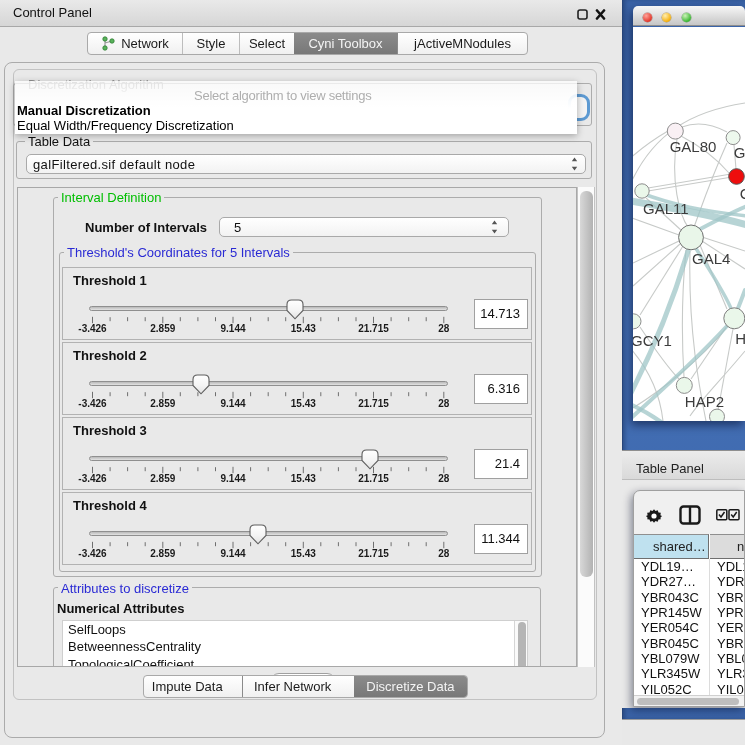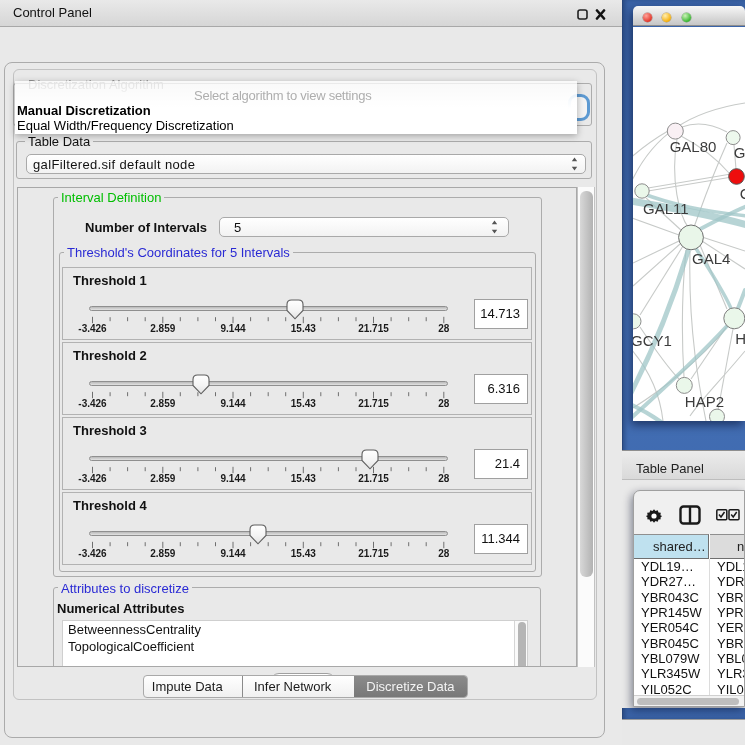--- a/index.html
+++ b/index.html
@@ -93,20 +93,34 @@
 <body>
 <div id="page">
 
   <div id="cp-title" class="abs">Control Panel
     <svg class="abs" style="left:577px;top:9px" width="30" height="11" viewBox="0 0 30 11">
       <rect x="1" y="1" width="9" height="9" rx="2" fill="none" stroke="#222" stroke-width="1.6"></rect>
       <path d="M20,1.5 L27,9.5 M27,1.5 L20,9.5" stroke="#111" stroke-width="2.6" stroke-linecap="round"></path>
     </svg>
   </div>
 
+  <div class="tabbar abs" style="left:87px;top:32px;width:441px;">
+    <div class="seg" style="width:94px;">
+      <svg width="15" height="15" viewBox="0 0 15 15" style="margin-right:5px">
+        <path d="M4,3 L4,12 M4,7 L11,5" stroke="#9a9a9a" stroke-width="1.2" fill="none"></path>
+        <circle cx="4" cy="3" r="2.2" fill="#59b25b" stroke="#2e7d32" stroke-width="0.8"></circle>
+        <circle cx="4" cy="12" r="2.2" fill="#59b25b" stroke="#2e7d32" stroke-width="0.8"></circle>
+        <circle cx="11" cy="5" r="2.2" fill="#59b25b" stroke="#2e7d32" stroke-width="0.8"></circle>
+      </svg>
+      Network</div>
+    <div class="seg sep" style="width:57px;">Style</div>
+    <div class="seg sep" style="width:55px;">Select</div>
+    <div class="seg dark" style="width:103px;">Cyni Toolbox</div>
+    <div class="seg" style="width:130px;border-left:1px solid #8a8a8a;">jActiveMNodules</div>
+  </div>
 
   <div id="outer" class="abs">
     <div class="abs" style="left:8px;top:6px;width:584px;height:631px;border:1px solid #c2c2c2;border-radius:6px;"></div>
 
     <div class="grp" style="left:8px;top:20px;width:579px;height:43px;"></div>
     <div class="abs" style="left:563px;top:31px;width:22px;height:27px;border:3px solid #5d9ad2;border-radius:9px;background:#f4f4f4;"></div>
 
     <div class="grp" style="left:11px;top:78px;width:576px;height:38px;"></div>
     <div class="grplabel" style="left:20px;top:72px;color:#111;">Table Data</div>
     <div class="combo" style="left:21px;top:91px;width:560px;height:20px;">
@@ -314,20 +328,21 @@
             </defs>
     <path d="M1,5.5 Q1,1 5.5,1 L12.5,1 Q17,1 17,5.5 L17,11.5 L9,19.8 L1,11.5 Z" fill="url(#thg3)" stroke="#5e5e5e" stroke-width="1.1"></path>
           </svg>
   <div class="vbox">11.344</div>
 </div>
 
       <div class="grp" style="left:35px;top:399px;width:488px;height:290px;"></div>
       <div class="grplabel" style="left:40px;top:394px;color:#2a2ad4;">Attributes to discretize</div>
       <div class="abs" style="left:39px;top:413px;font-size:13px;font-weight:bold;color:#111;">Numerical Attributes</div>
       <div id="attrlist">
+        <div class="li">SelfLoops</div>
         <div class="li">BetweennessCentrality</div>
         <div class="li">TopologicalCoefficient</div>
         <div class="abs" style="right:0;top:0;width:13px;height:64px;background:#fafafa;border-left:1px solid #d5d5d5;">
           <div class="abs" style="left:3px;top:1px;width:8px;height:62px;border-radius:4px;background:#b5b5b5;"></div>
         </div>
       </div>
     </div>
 
     <div class="sbtrackv" style="left:572px;top:124px;width:18px;height:480px;"></div>
     <div class="sbthumbv" style="left:575px;top:128px;width:13px;height:386px;"></div>

